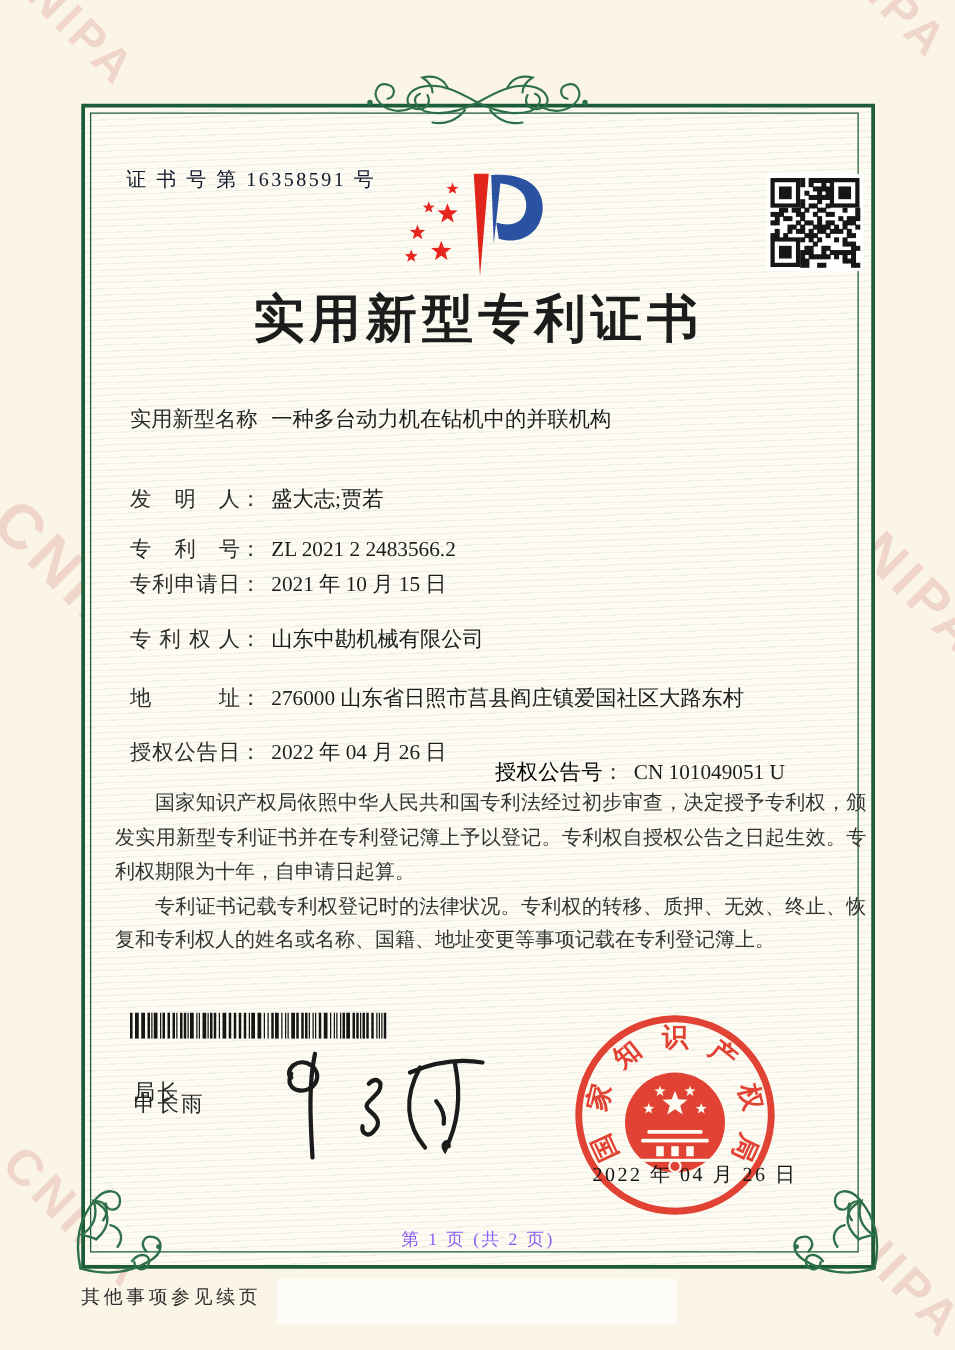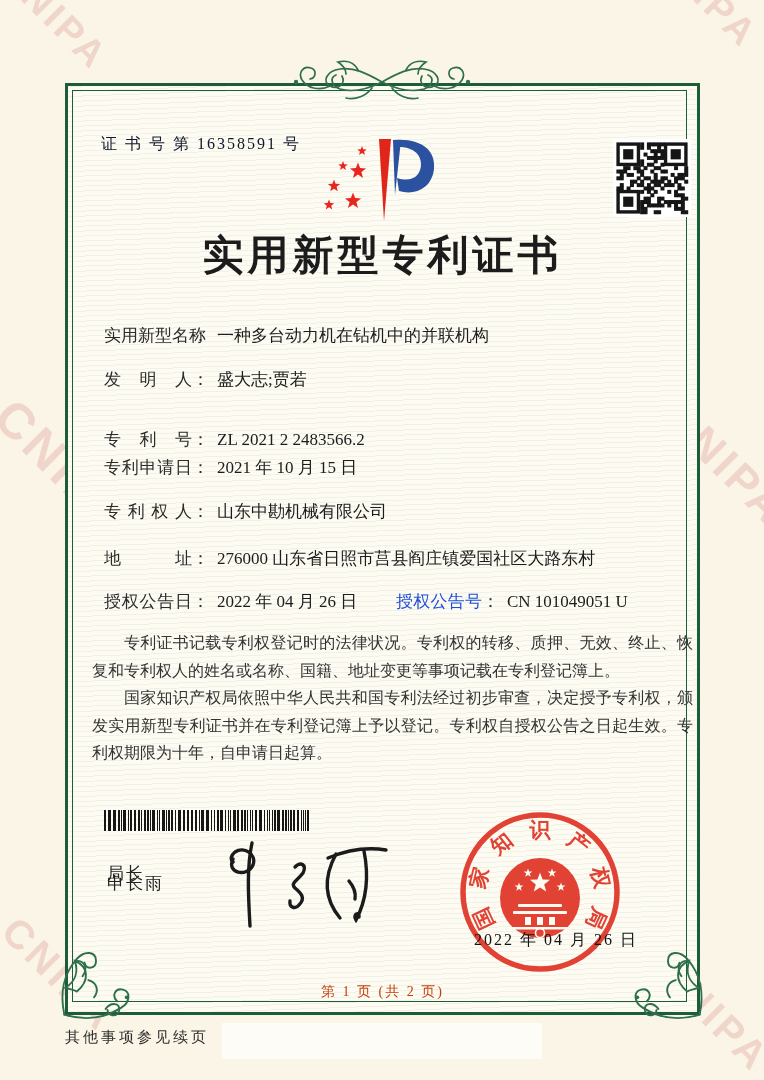--- a/index.html
+++ b/index.html
@@ -29,37 +29,37 @@
   .title{position:absolute;left:65px;top:228px;width:635px;text-align:center;
       font-size:41px;font-weight:bold;letter-spacing:4px;color:#1c1c1c;}
 
   
   .fields{position:absolute;left:104px;top:0;width:560px;}
   .field-row{position:absolute;font-size:17px;color:#222;white-space:nowrap;}
   .f-label{display:inline-block;width:88px;text-align:justify;text-align-last:justify;color:#2b2b2b;}
   .f-colon{color:#2b2b2b;}
   .f-value{margin-left:8px;color:#1c1c1c;}
   .grant-pair2{position:absolute;left:292px;top:0;}
-  .g-label{display:inline-block;width:86px;text-align:justify;text-align-last:justify;color:#1d4ed8;}
+  .g-label{display:inline-block;width:86px;text-align:justify;text-align-last:justify;color:#000000;margin-top:16px;}
 
   
   .body-text{position:absolute;left:92px;top:629px;width:601px;font-size:16px;
       line-height:27.6px;color:#333;text-align:justify;}
   .body-text p{margin:0;text-indent:2em;}
 
   
   .barcode{position:absolute;left:104px;top:810px;}
   .sig-title{position:absolute;left:107px;top:862px;font-size:17px;color:#222;letter-spacing:2px;}
   .sig-name{position:absolute;left:107px;top:872px;font-size:17px;color:#222;letter-spacing:2px;}
   .signature{position:absolute;left:216px;top:836px;}
   .seal{position:absolute;left:455px;top:807px;opacity:.93;}
   .seal-date{position:absolute;left:474px;top:930px;font-size:16px;color:#141414;
       letter-spacing:2px;white-space:nowrap;}
   .page-info{position:absolute;left:65px;top:983px;width:635px;text-align:center;
-      font-size:14px;color:#c2410c;letter-spacing:2px;}
+      font-size:14px;color:#8b5cf6;letter-spacing:2px;}
   .note-band{position:absolute;left:222px;top:1023px;width:320px;height:36px;
       background:rgba(255,255,253,0.65);}
   .note{position:absolute;left:65px;top:1028px;width:635px;text-align:left;
       font-size:15px;color:#2e2e2e;letter-spacing:3px;}
 </style>
 </head>
 <body>
 
 <div class="page">
 
@@ -278,21 +278,21 @@
         <rect x="10.173913043478262" y="57.65217391304348" width="10.173913043478262" height="10.173913043478262" fill="#161616"></rect>
       </g>
   </svg>
 
   <div class="title">实用新型专利证书</div>
 
   <div class="fields">
     <div class="field-row" style="top:324px">
       <span class="f-label">实用新型名称</span><span class="f-colon">：</span><span class="f-value">一种多台动力机在钻机中的并联机构</span>
     </div>
-    <div class="field-row" style="top:368px">
+    <div class="field-row" style="top:388px">
       <span class="f-label">发明人</span><span class="f-colon">：</span><span class="f-value">盛大志;贾若</span>
     </div>
     <div class="field-row" style="top:428px">
       <span class="f-label">专利号</span><span class="f-colon">：</span><span class="f-value">ZL 2021 2 2483566.2</span>
     </div>
     <div class="field-row" style="top:456px">
       <span class="f-label">专利申请日</span><span class="f-colon">：</span><span class="f-value">2021 年 10 月 15 日</span>
     </div>
     <div class="field-row" style="top:500px">
       <span class="f-label">专利权人</span><span class="f-colon">：</span><span class="f-value">山东中勘机械有限公司</span>
@@ -302,22 +302,22 @@
     </div>
     <div class="field-row" style="top:590px">
       <span class="f-label">授权公告日</span><span class="f-colon">：</span><span class="f-value">2022 年 04 月 26 日</span>
       <span class="grant-pair2">
         <span class="g-label">授权公告号</span><span class="f-colon">：</span><span class="f-value">CN 101049051 U</span>
       </span>
     </div>
   </div>
 
   <div class="body-text">
+    <p>国家知识产权局依照中华人民共和国专利法经过初步审查，决定授予专利权，颁发实用新型专利证书并在专利登记簿上予以登记。专利权自授权公告之日起生效。专利权期限为十年，自申请日起算。</p>
     <p>专利证书记载专利权登记时的法律状况。专利权的转移、质押、无效、终止、恢复和专利权人的姓名或名称、国籍、地址变更等事项记载在专利登记簿上。</p>
-    <p>国家知识产权局依照中华人民共和国专利法经过初步审查，决定授予专利权，颁发实用新型专利证书并在专利登记簿上予以登记。专利权自授权公告之日起生效。专利权期限为十年，自申请日起算。</p>
   </div>
 
   <svg class="barcode" width="208" height="21" viewBox="0 0 208 21">
     <g id="barcode-bars" fill="#161616">
         <rect x="0" y="0" width="2" height="21"></rect>
         <rect x="4" y="0" width="3" height="21"></rect>
         <rect x="9" y="0" width="3" height="21"></rect>
         <rect x="14" y="0" width="2" height="21"></rect>
         <rect x="17" y="0" width="1" height="21"></rect>
         <rect x="19" y="0" width="3" height="21"></rect>

